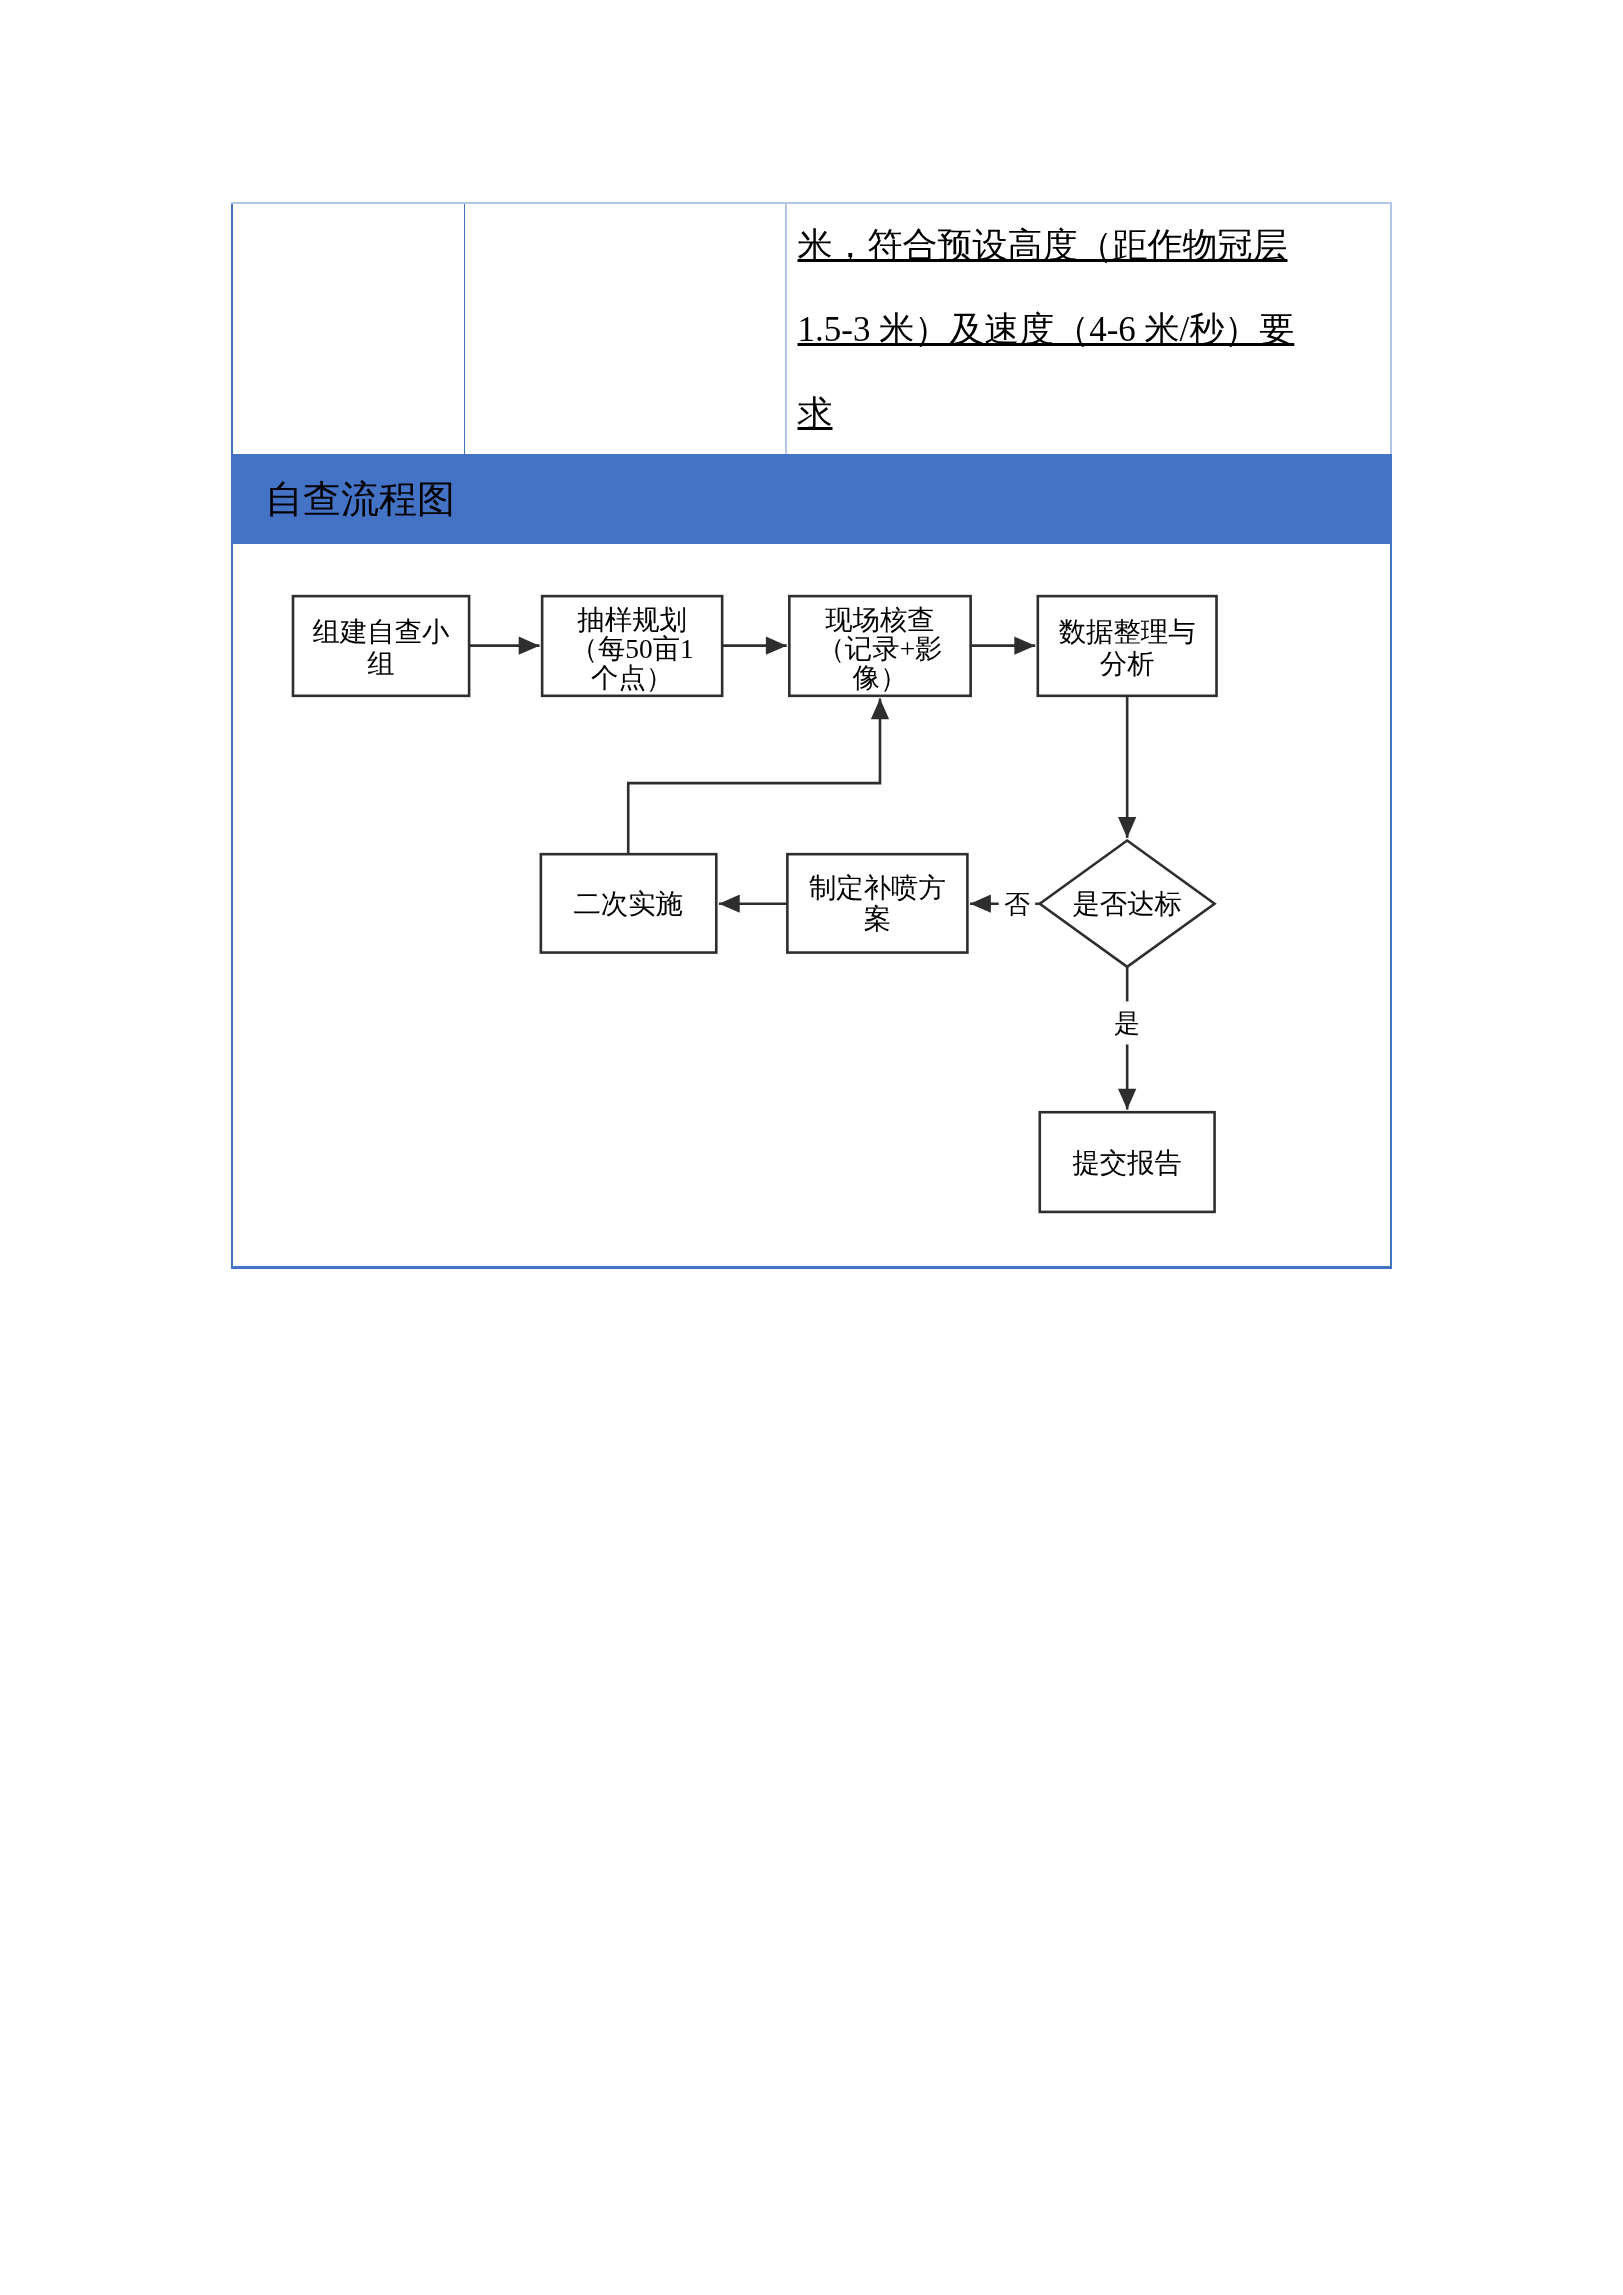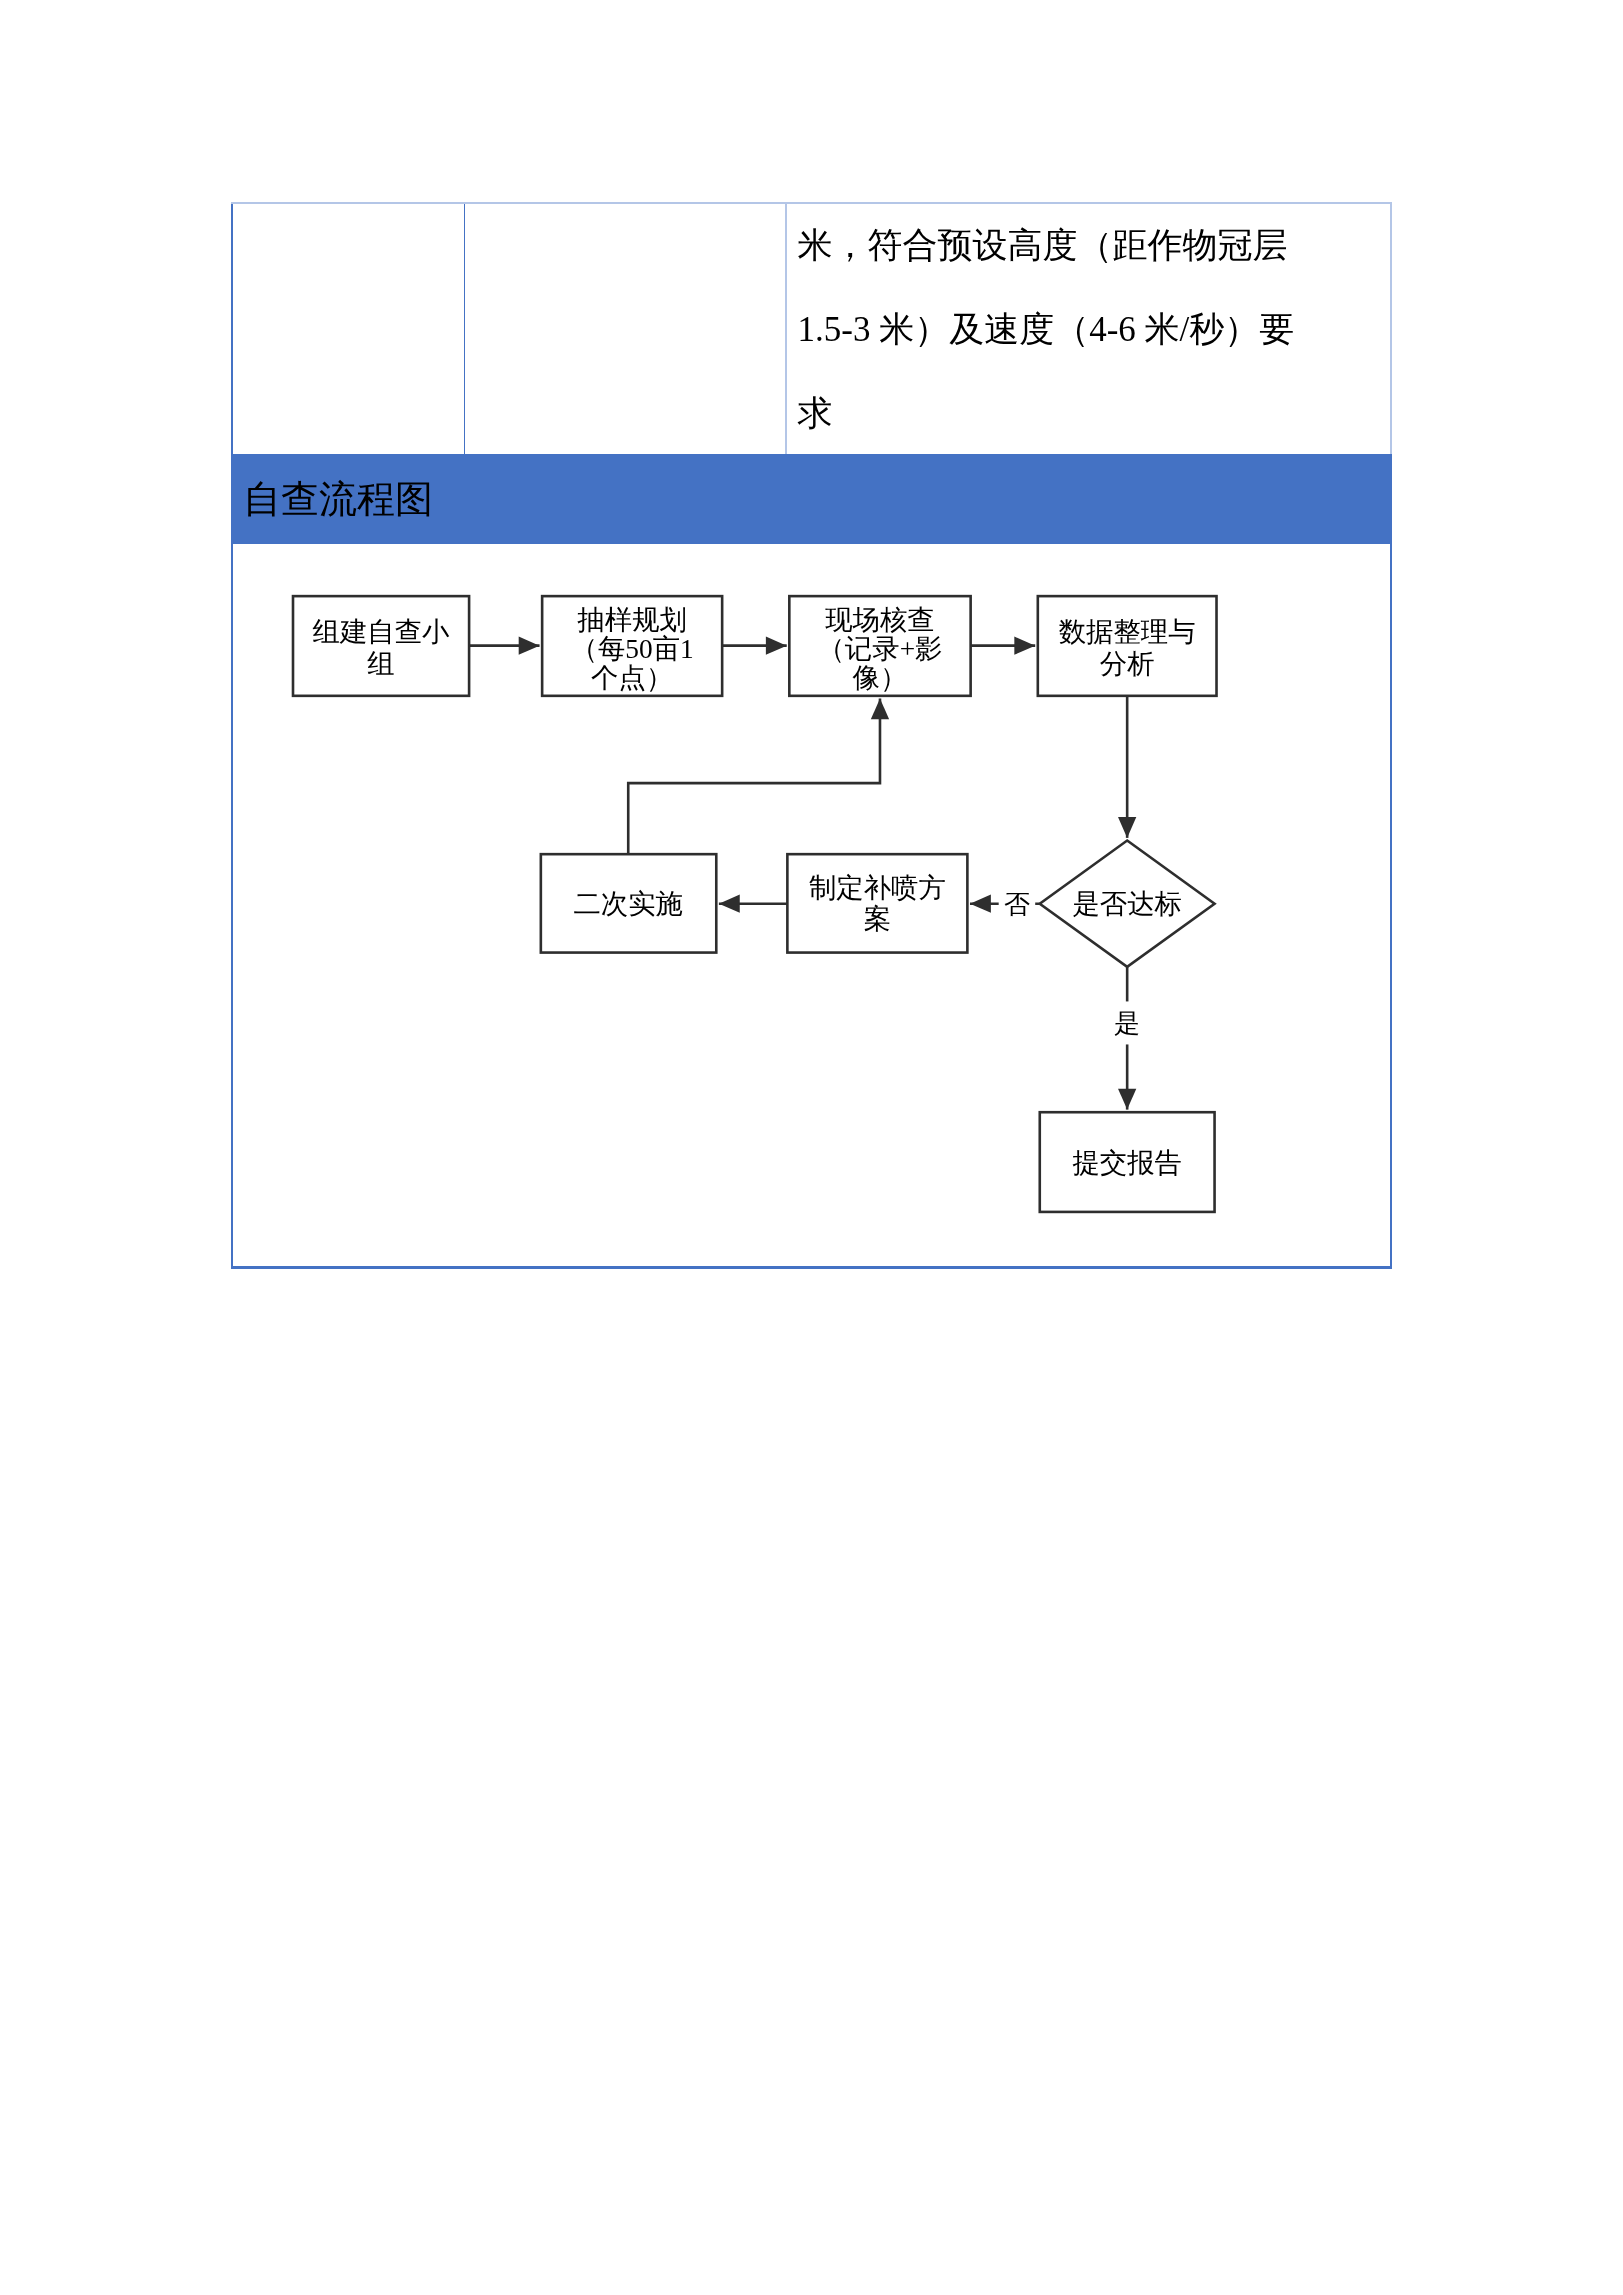--- a/index.html
+++ b/index.html
@@ -43,30 +43,31 @@
     width:322px;
     border-right:2px solid var(--light-border);
   }
   .cell-3{
     flex:1;
     padding:0 15.7px 0 10.5px;
     font-size:35px;
     line-height:84px;
     white-space:nowrap;
     overflow:hidden;
+    text-decoration:underline;
   }
   
   .section-header{
     box-sizing:border-box;
     height:90px;
     background:var(--accent);
     color:var(--ink);
     font-size:38px;
     line-height:90px;
-    padding-left:12px;
+    padding-left:34px;
   }
   
   .flow-cell{
     position:relative;
     box-sizing:border-box;
     height:725px;
     background:var(--paper);
     border-left:2px solid var(--accent);
     border-right:2px solid var(--accent);
     border-bottom:3.3px solid var(--accent);

